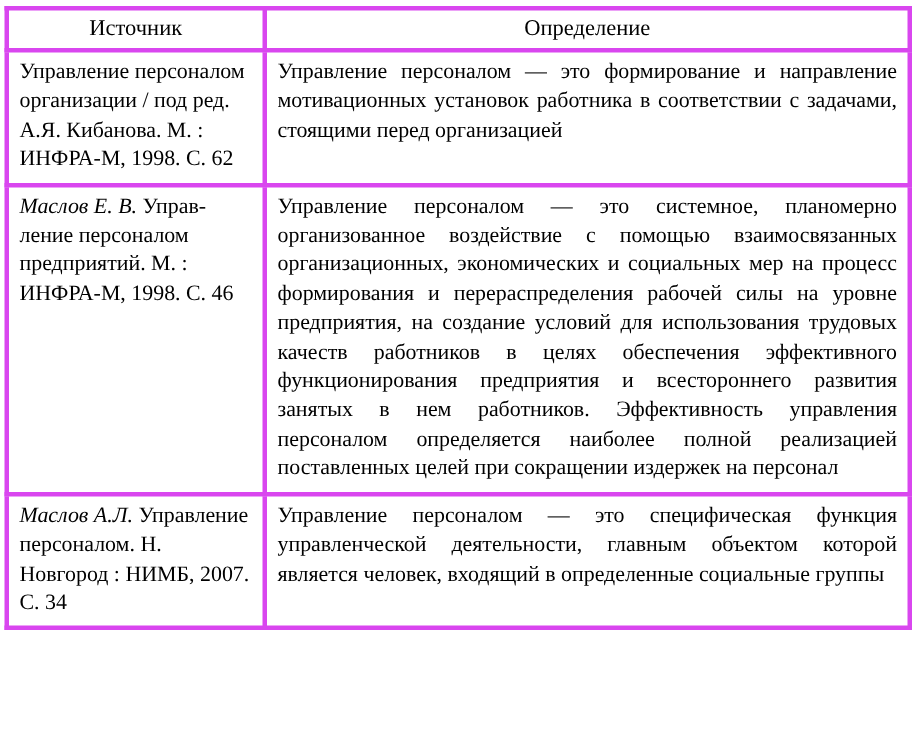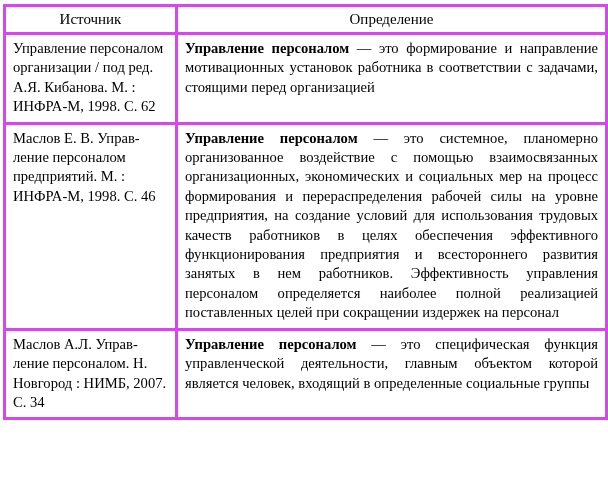--- a/index.html
+++ b/index.html
@@ -48,23 +48,24 @@
     text-align: left;
   }
   .def-cell {
     font-size: 14.6px;
     line-height: 19.4px;
     text-align: justify;
     text-justify: inter-word;
     hyphens: manual;
   }
   .ital {
+    font-style: italic;
   }
   .bold {
-    font-weight: bold;
+    font-weight: normal;
   }
 </style>
 </head>
 <body>
 
 <div class="page">
   <table class="def-table">
     <colgroup>
       <col class="c1">
       <col class="c2">

